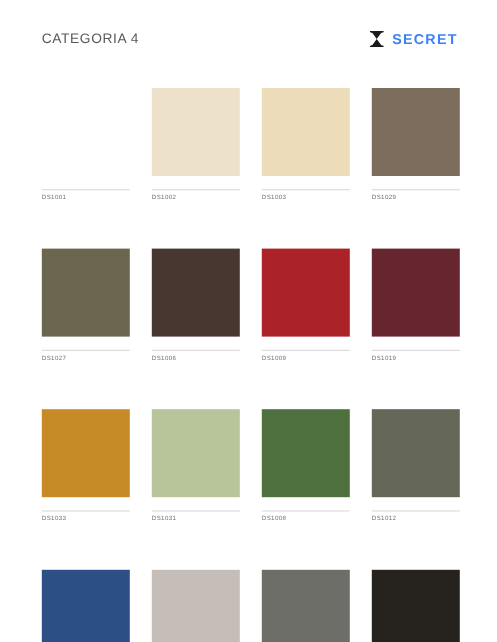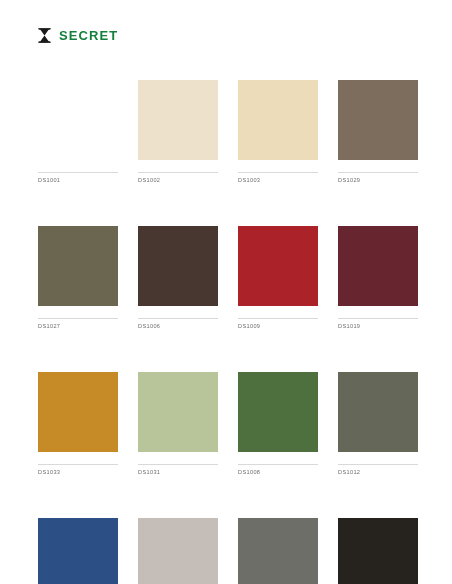--- a/index.html
+++ b/index.html
@@ -50,21 +50,21 @@
   }
   .brand-mark {
     width: 13px;
     height: 15px;
     display: block;
   }
   .brand-name {
     font-size: 13px;
     font-weight: 700;
     letter-spacing: 1.1px;
-    color: #15803d;
+    color: #3b82f6;
     white-space: nowrap;
   }
 
   
   .swatch-grid {
     position: absolute;
     top: 80px;
     left: 38px;
     width: 380px;
     display: grid;
@@ -96,20 +96,21 @@
     color: #6d6e71;
     white-space: nowrap;
   }
 </style>
 </head>
 <body>
 
 <div class="page">
 
   <div class="header">
+    <div class="page-title">CATEGORIA 4</div>
 
     <div class="brand">
       <span class="brand-mark-wrap">
         <svg class="brand-mark" viewBox="0 0 13 15" xmlns="http://www.w3.org/2000/svg" aria-hidden="true">
           <path d="M1.2 0.6 L11.8 0.6 L11.8 1.8 L10.6 1.8 L6.5 7.5 L10.6 13.2 L11.8 13.2 L11.8 14.4 L1.2 14.4 L1.2 13.2 L2.4 13.2 L6.5 7.5 L2.4 1.8 L1.2 1.8 Z" fill="#1a1a1a"></path>
           <rect x="0.2" y="0.2" width="12.6" height="1.1" fill="#1a1a1a"></rect>
           <rect x="0.2" y="13.7" width="12.6" height="1.1" fill="#1a1a1a"></rect>
         </svg>
       </span>
       <span class="brand-name">SECRET</span>

